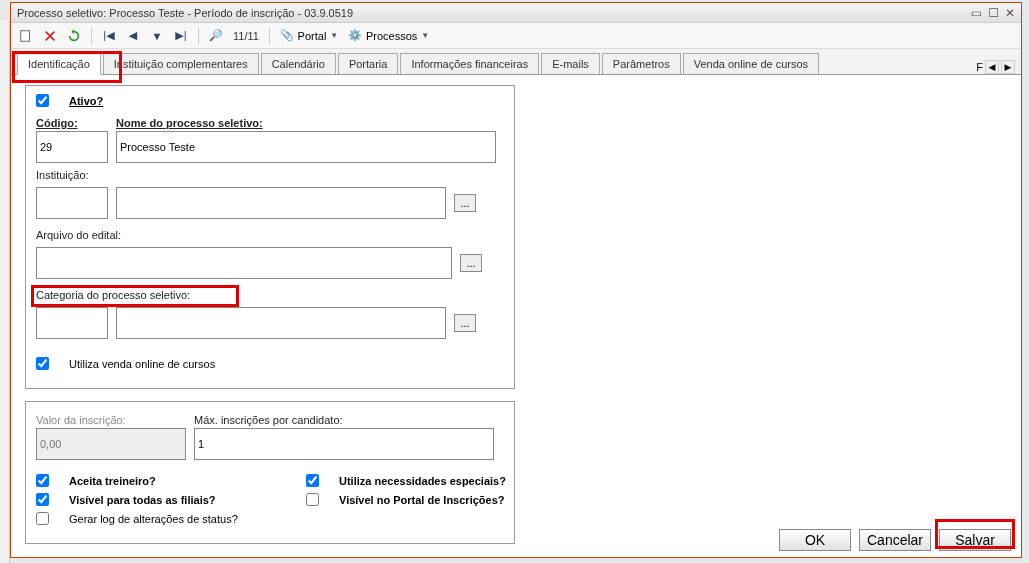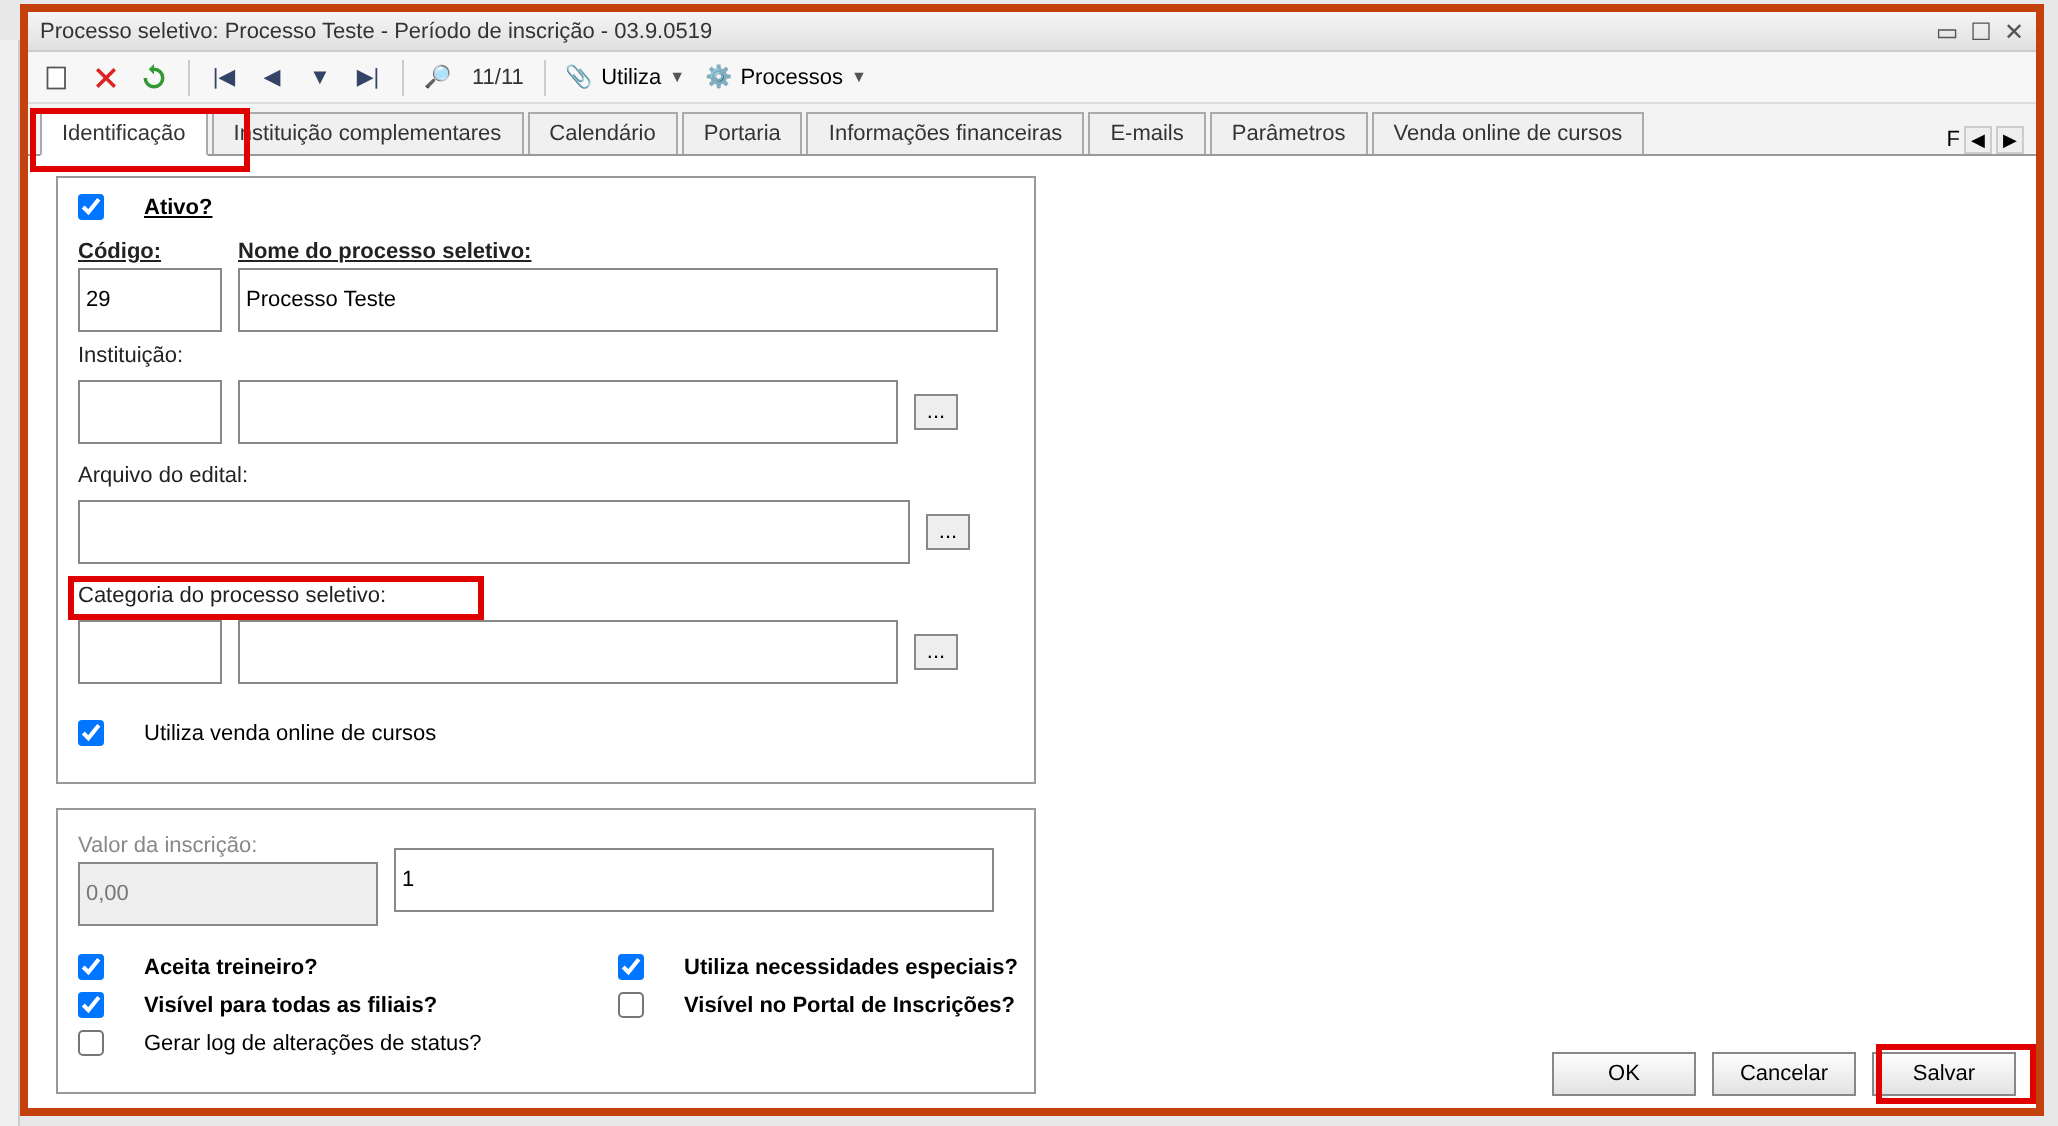--- a/index.html
+++ b/index.html
@@ -11,21 +11,21 @@
       height: 563px;
       position: relative;
     }
     .window {
       position: absolute;
       left: 10px;
       top: 2px;
       width: 1012px;
       height: 556px;
       background: #fff;
-      border: 4px solid #c2410c;
+      border: 1px solid #c2410c;
     }
     .titlebar {
       background: linear-gradient(#f5f5f5,#e0e0e0);
       height: 20px;
       line-height: 20px;
       padding-left: 6px;
       font-size: 11px;
       color: #333;
       display: flex;
       justify-content: space-between;
@@ -83,21 +83,21 @@
     .checkbox { display:flex; align-items:center; gap:20px; font-size:11px;}
     .checkbox input { width:13px; height:13px;}
     .checkbox .bold { font-weight:bold;}
     .checkbox .underline { text-decoration: underline;}
     .footer {
       position:absolute; bottom:6px; right:10px; display:flex; gap:8px;
     }
     .btn {
       min-width:72px; height:22px; border:1px solid #888;
       background:linear-gradient(#fefefe,#e2e2e2);
-      font-size:11px; cursor:pointer;margin-top:48px;
+      font-size:14px; cursor:pointer;margin-top:48px;
     }
     .highlight-red { border:3px solid #e00000; position:absolute; pointer-events:none;}
     .col { display:flex; flex-direction:column; gap:2px;}
     .grid2 { display:grid; grid-template-columns: 260px 260px; row-gap:6px; column-gap:10px;}
     .smallsvg { width:14px; height:14px;}
     .left-strip { position:absolute; left:0; top:20px; bottom:0; width:10px; background:#f0f0f0; border-right:1px solid #ccc;}
   </style>
 </head>
 <body>
 
@@ -144,21 +144,21 @@
         <span style="color:#346;">▶|</span>
       </div>
     <div class="tsep"></div>
     <div class="tbtn">
         <span>🔎</span>
       </div>
     <span class="trec">11/11</span>
     <div class="tsep"></div>
     <div class="tdrop">
       <span>📎</span>
-      <span>Utiliza</span>
+      <span>Portal</span>
       <span class="caret">▼</span>
     </div>
     <div class="tdrop">
       <span>⚙️</span>
       <span>Processos</span>
       <span class="caret">▼</span>
     </div>
   </div>
 
   <div class="tabs">
@@ -228,20 +228,21 @@
       </div>
     </div>
 
     <div class="panel">
       <div class="row">
         <div class="col" style="width:150px;">
           <span class="lbl" style="color:#888;">Valor da inscrição:</span>
           <input class="txt disabled" style="width: 150px;" disabled="" value="0,00">
         </div>
         <div class="col" style="width:200px;">
+          <span class="lbl">Máx. inscrições por candidato:</span>
           <input class="txt" style="width: 300px;" value="1">
         </div>
       </div>
 
       <div class="grid2" style="margin-top:14px;">
         <div class="checkbox">
           <input type="checkbox" checked="" style="">
           <span class="bold">Aceita treineiro?</span>
         </div>
         <div class="checkbox">

